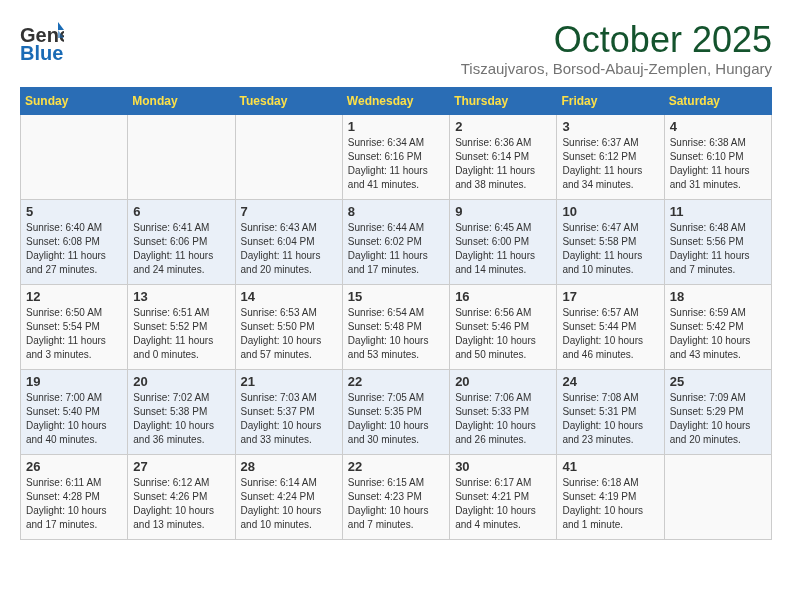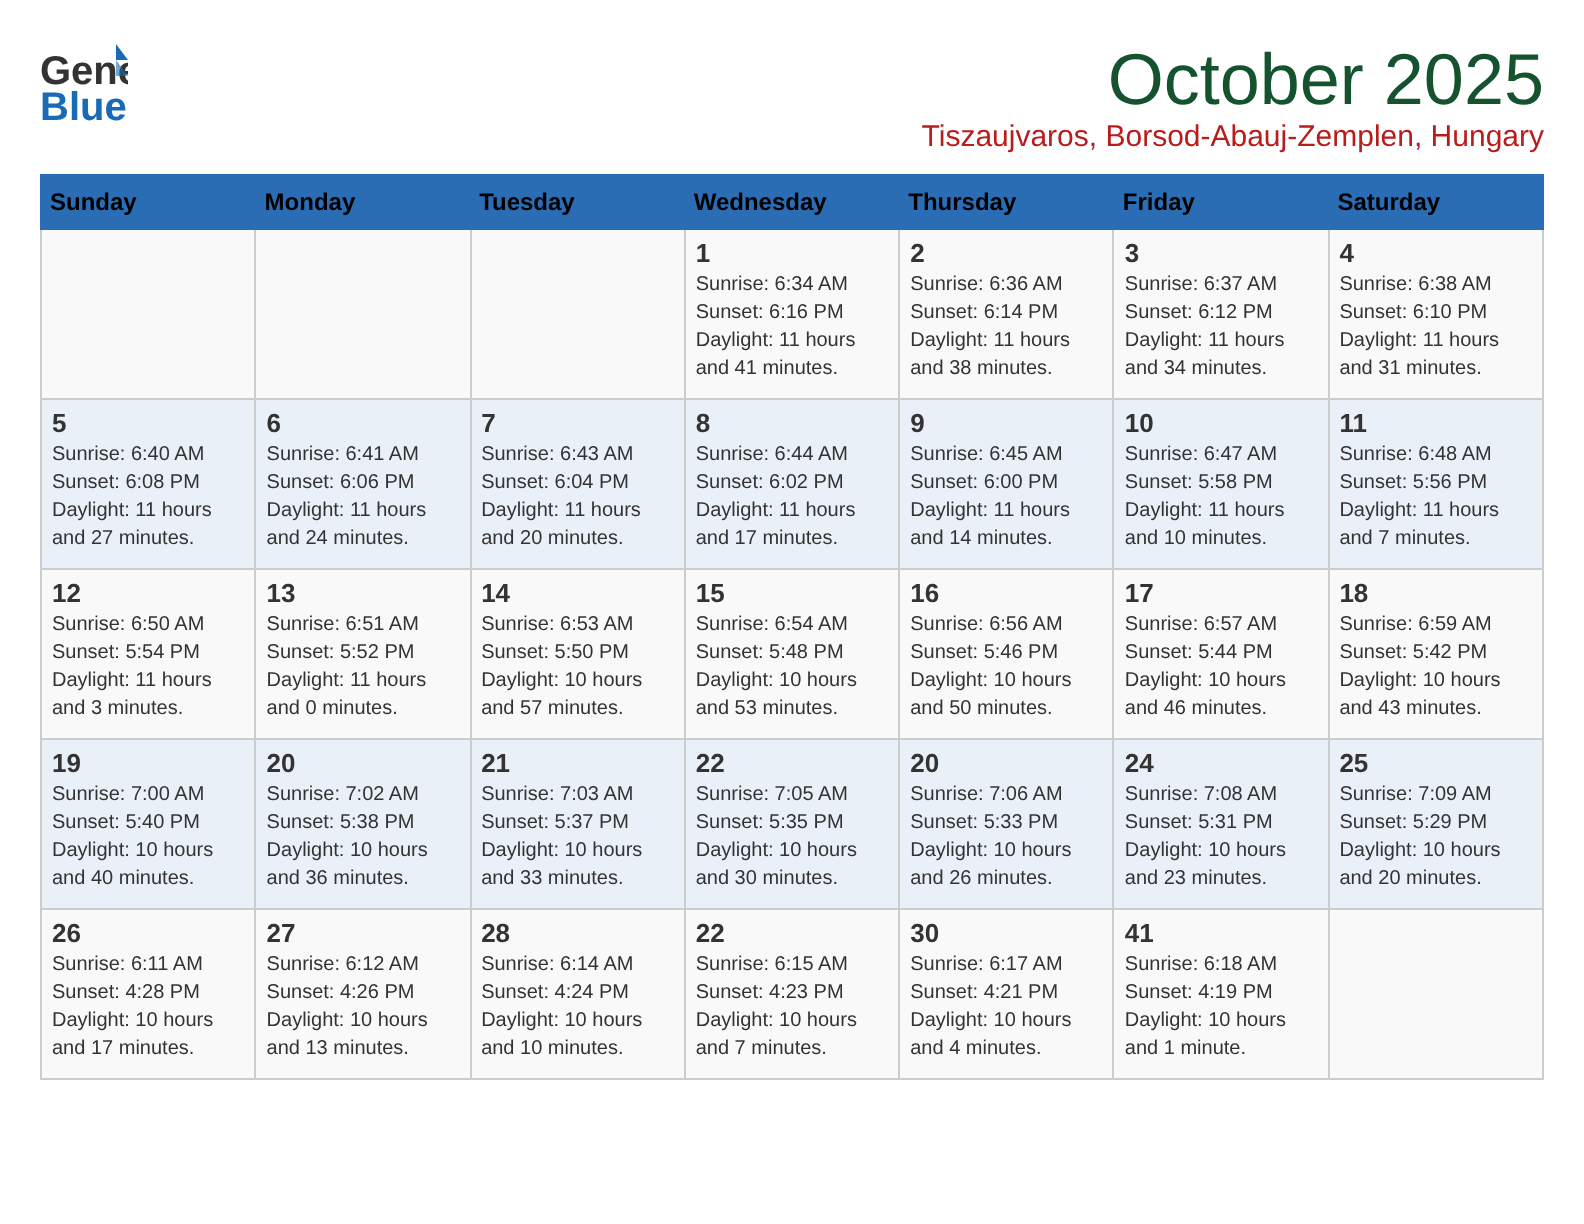--- a/index.html
+++ b/index.html
@@ -30,30 +30,30 @@
       text-align: right;
     }
     .month-title {
       font-size: 36px;
       font-weight: 300;
       color: #14532d;
       line-height: 1.1;
     }
     .location-title {
       font-size: 15px;
-      color: #b91c1c;
+      color: #737373;
     }
     table {
       width: 100%;
       border-collapse: collapse;
       table-layout: fixed;
     }
     thead tr th {
       background-color: #2a6db5;
-      color: #000000;
+      color: #fde047;
       font-size: 12px;
       font-weight: bold;
       padding: 6px 4px;
       text-align: left;
       border: 1px solid #2a6db5;
     }
     tbody tr td {
       vertical-align: top;
       border: 1px solid #ccc;
       padding: 4px 5px;

